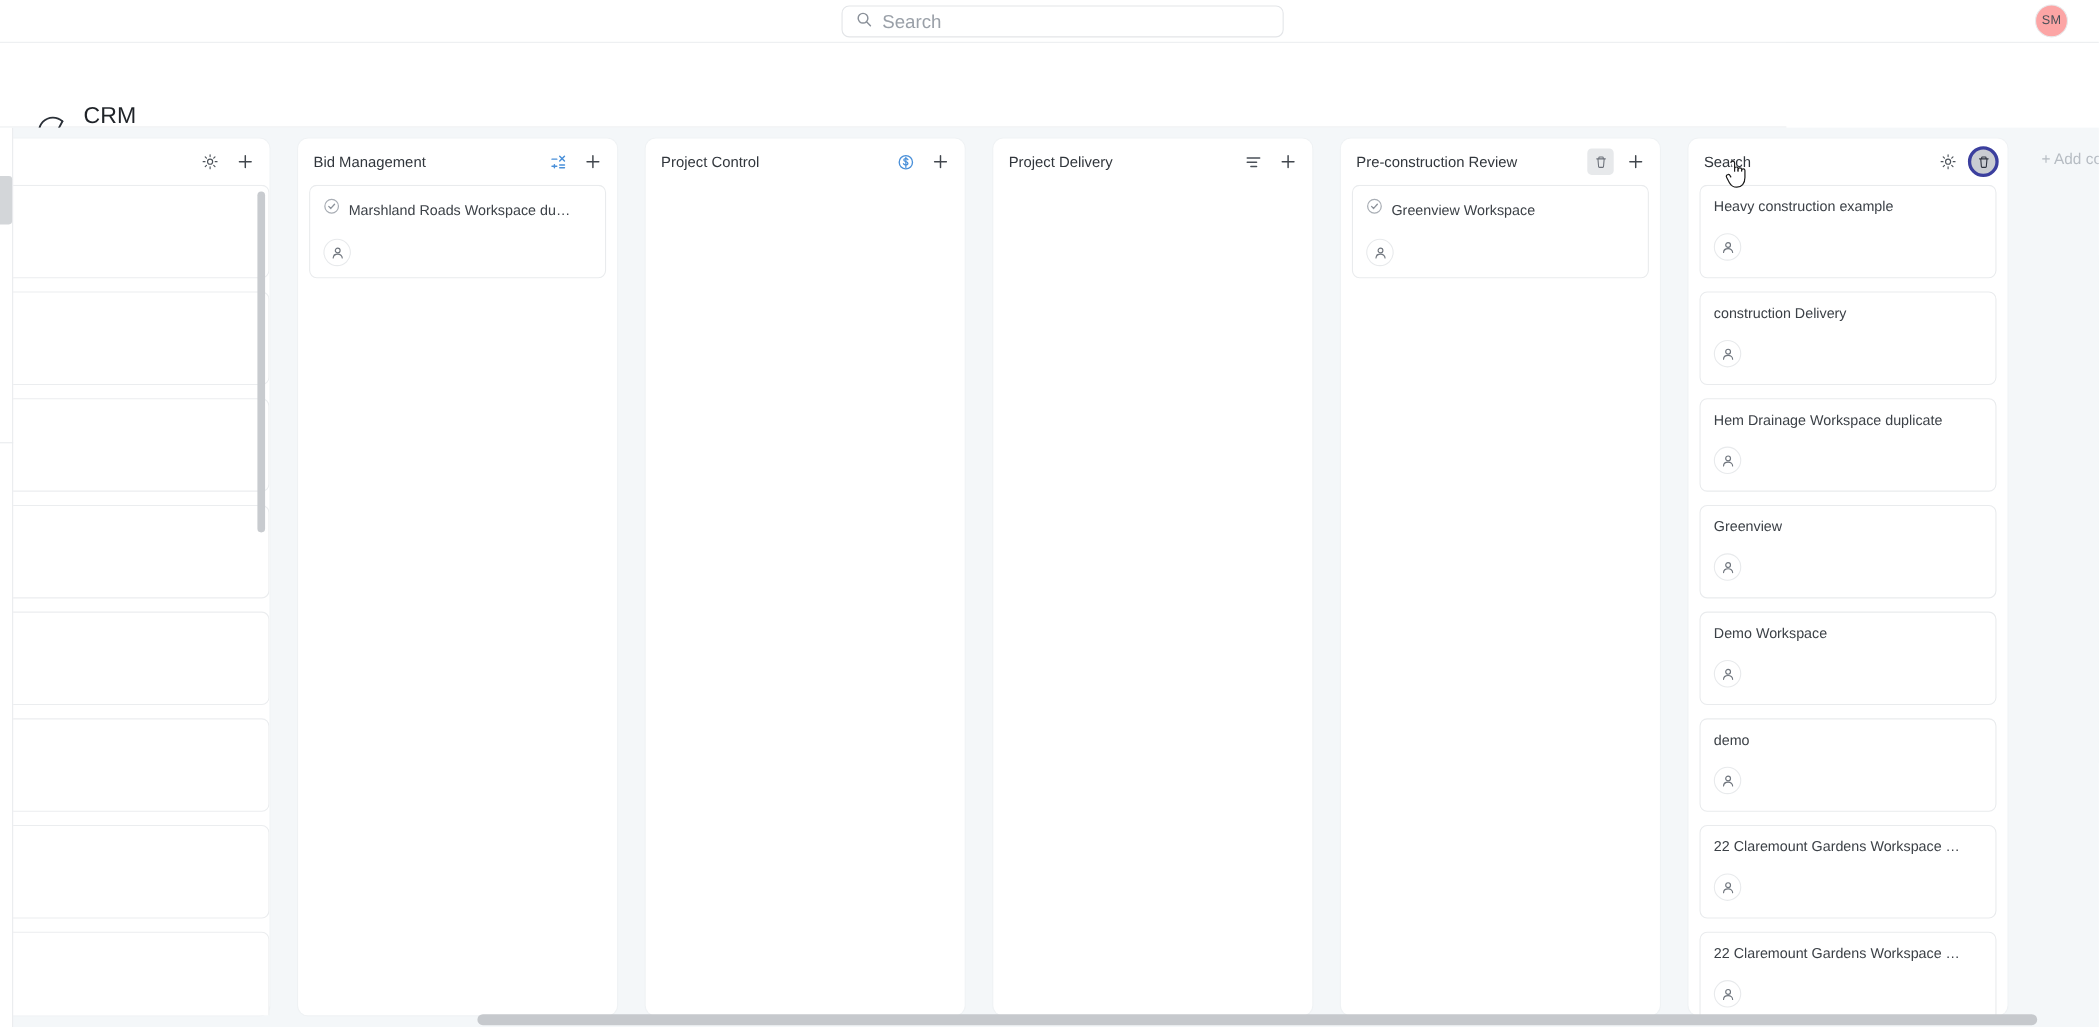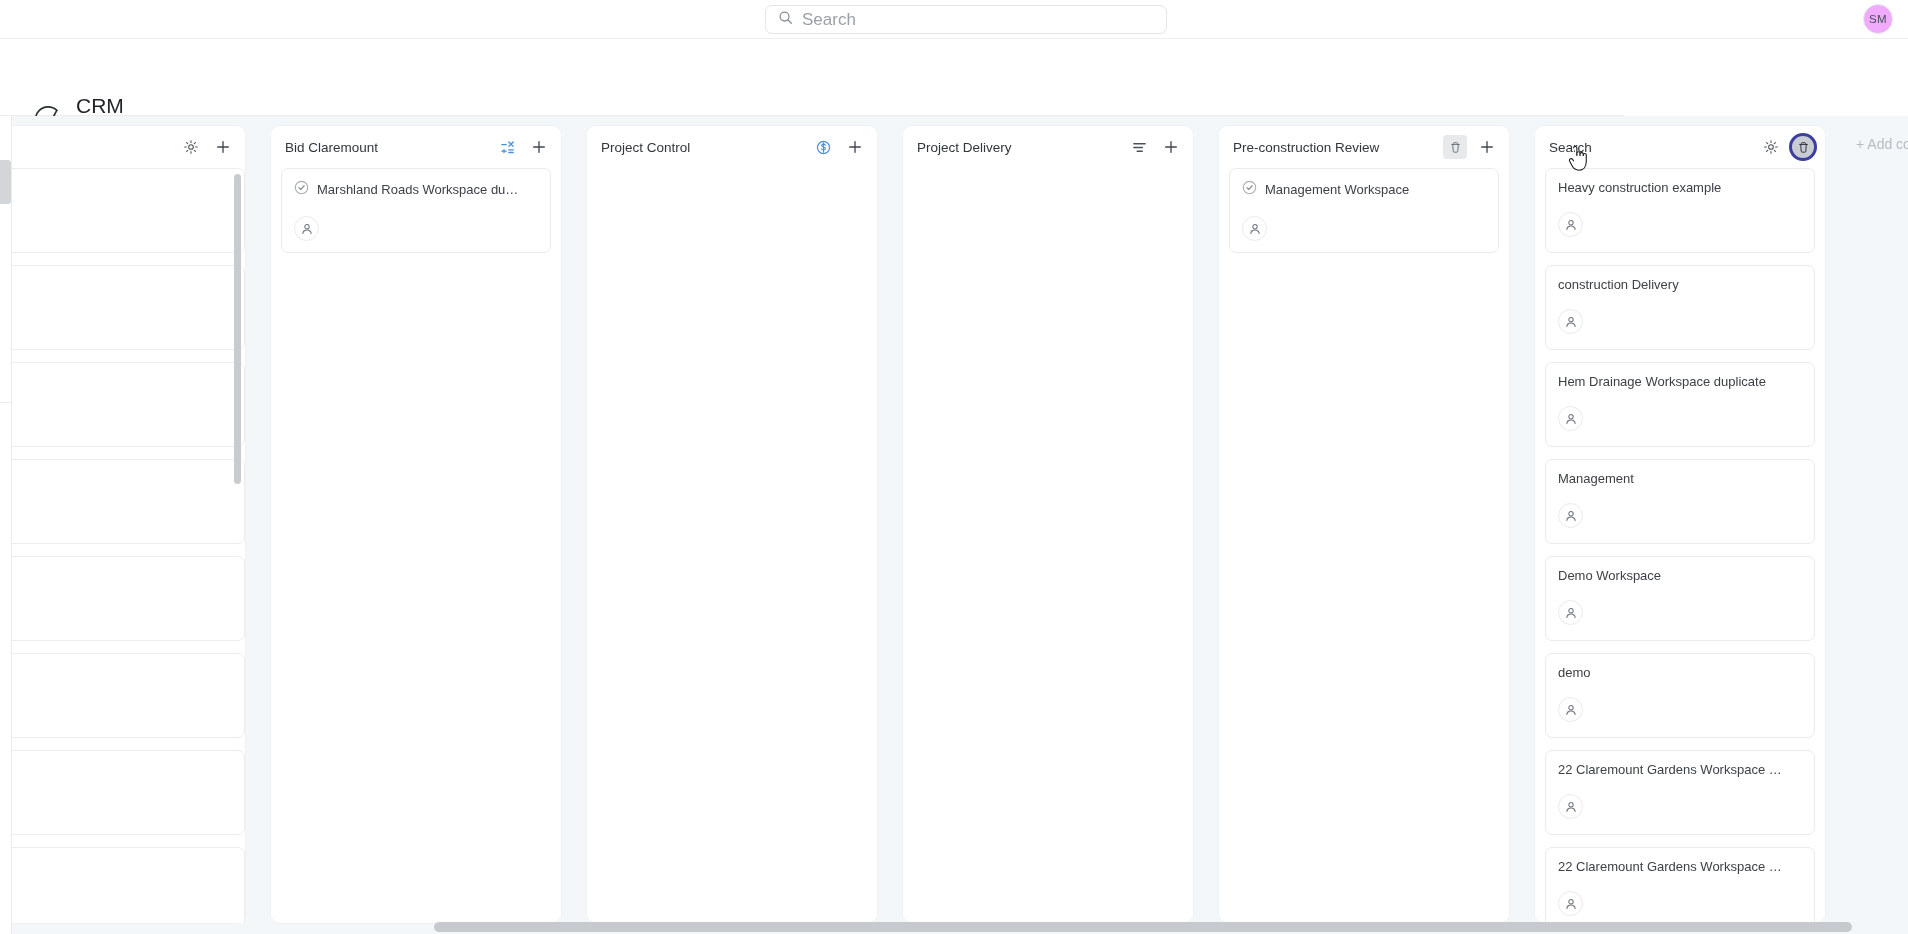--- a/index.html
+++ b/index.html
@@ -28,23 +28,23 @@
     padding: 0 12px;
   }
   .search-wrap svg { flex: 0 0 auto; }
   .search-input {
     border: none; outline: none; background: transparent;
     font-family: "Liberation Sans", sans-serif;
     font-size: 17px; color: #3b3f45; width: 100%;
   }
   .search-input::placeholder { color: #9aa0a8; }
   .avatar-top {
-    position: absolute; right: 15px; top: 4px;
+    position: absolute; right: 28px; top: 4px;
     width: 30px; height: 30px; border-radius: 50%;
-    border: 1px solid #e8eaec; background: #f0abfc;
+    border: 1px solid #e8eaec; background: #fca5a5;
     display: flex; align-items: center; justify-content: center;
     font-size: 11.5px; color: #4a5058; letter-spacing: .3px;
   }
 
   
   .header {
     position: absolute; top: 39px; left: 0;
     width: 1624px; height: 77px;
     background: #ffffff;
     border-bottom: 1px solid #e9ebee;
@@ -309,21 +309,21 @@
         </div>
         <div class="ghost-card">
           <span class="ghost-text"></span>
         </div>
         <div class="partial-scroll"></div>
       </div>
     </div>
 
     <div class="col">
       <div class="col-head">
-        <div class="col-title">Bid Claremount</div>
+        <div class="col-title">Bid Management</div>
         <div class="col-actions">
           <div class="icon-btn">
             <svg width="17" height="17" viewBox="0 0 18 18" fill="none">
               <line x1="3" y1="6" x2="7.6" y2="6" stroke="#4a90d9" stroke-width="1.4" stroke-linecap="round"></line>
               <line x1="5.3" y1="11.3" x2="5.3" y2="14.4" stroke="#4a90d9" stroke-width="1.4" stroke-linecap="round"></line>
               <line x1="3" y1="12.9" x2="7.6" y2="12.9" stroke="#4a90d9" stroke-width="1.4" stroke-linecap="round"></line>
               <line x1="10.4" y1="3.2" x2="15" y2="7.8" stroke="#4a90d9" stroke-width="1.4" stroke-linecap="round"></line>
               <line x1="15" y1="3.2" x2="10.4" y2="7.8" stroke="#4a90d9" stroke-width="1.4" stroke-linecap="round"></line>
               <line x1="10.4" y1="11.6" x2="15" y2="11.6" stroke="#4a90d9" stroke-width="1.4" stroke-linecap="round"></line>
               <line x1="10.4" y1="14.3" x2="15" y2="14.3" stroke="#4a90d9" stroke-width="1.4" stroke-linecap="round"></line>
@@ -421,21 +421,21 @@
       </div>
       <div class="col-body">
         <div class="card">
           <div class="card-title-row">
             <span>
               <svg width="15" height="15" viewBox="0 0 16 16" fill="none">
                 <circle cx="8" cy="8" r="6.6" stroke="#a9aeb5" stroke-width="1.2"></circle>
                 <path d="M5.2 8.1l2 2 3.6-4" stroke="#8d939b" stroke-width="1.3" fill="none" stroke-linecap="round" stroke-linejoin="round"></path>
               </svg>
             </span>
-            <span class="card-title">Management Workspace</span>
+            <span class="card-title">Greenview Workspace</span>
           </div>
           <div class="card-avatar">
             <svg width="14" height="14" viewBox="0 0 16 16" fill="none">
               <circle cx="8" cy="5.4" r="2.5" stroke="#70767e" stroke-width="1.2"></circle>
               <path d="M3.3 13.2c0-2.5 2.1-4 4.7-4s4.7 1.5 4.7 4" stroke="#70767e" stroke-width="1.2" fill="none" stroke-linecap="round"></path>
             </svg>
           </div>
         </div>
       </div>
     </div>
@@ -486,21 +486,21 @@
           </div>
           <div class="card-avatar">
             <svg width="14" height="14" viewBox="0 0 16 16" fill="none">
               <circle cx="8" cy="5.4" r="2.5" stroke="#70767e" stroke-width="1.2"></circle>
               <path d="M3.3 13.2c0-2.5 2.1-4 4.7-4s4.7 1.5 4.7 4" stroke="#70767e" stroke-width="1.2" fill="none" stroke-linecap="round"></path>
             </svg>
           </div>
         </div>
         <div class="card">
           <div class="card-title-row">
-            <span class="card-title">Management</span>
+            <span class="card-title">Greenview</span>
           </div>
           <div class="card-avatar">
             <svg width="14" height="14" viewBox="0 0 16 16" fill="none">
               <circle cx="8" cy="5.4" r="2.5" stroke="#70767e" stroke-width="1.2"></circle>
               <path d="M3.3 13.2c0-2.5 2.1-4 4.7-4s4.7 1.5 4.7 4" stroke="#70767e" stroke-width="1.2" fill="none" stroke-linecap="round"></path>
             </svg>
           </div>
         </div>
         <div class="card">
           <div class="card-title-row">

